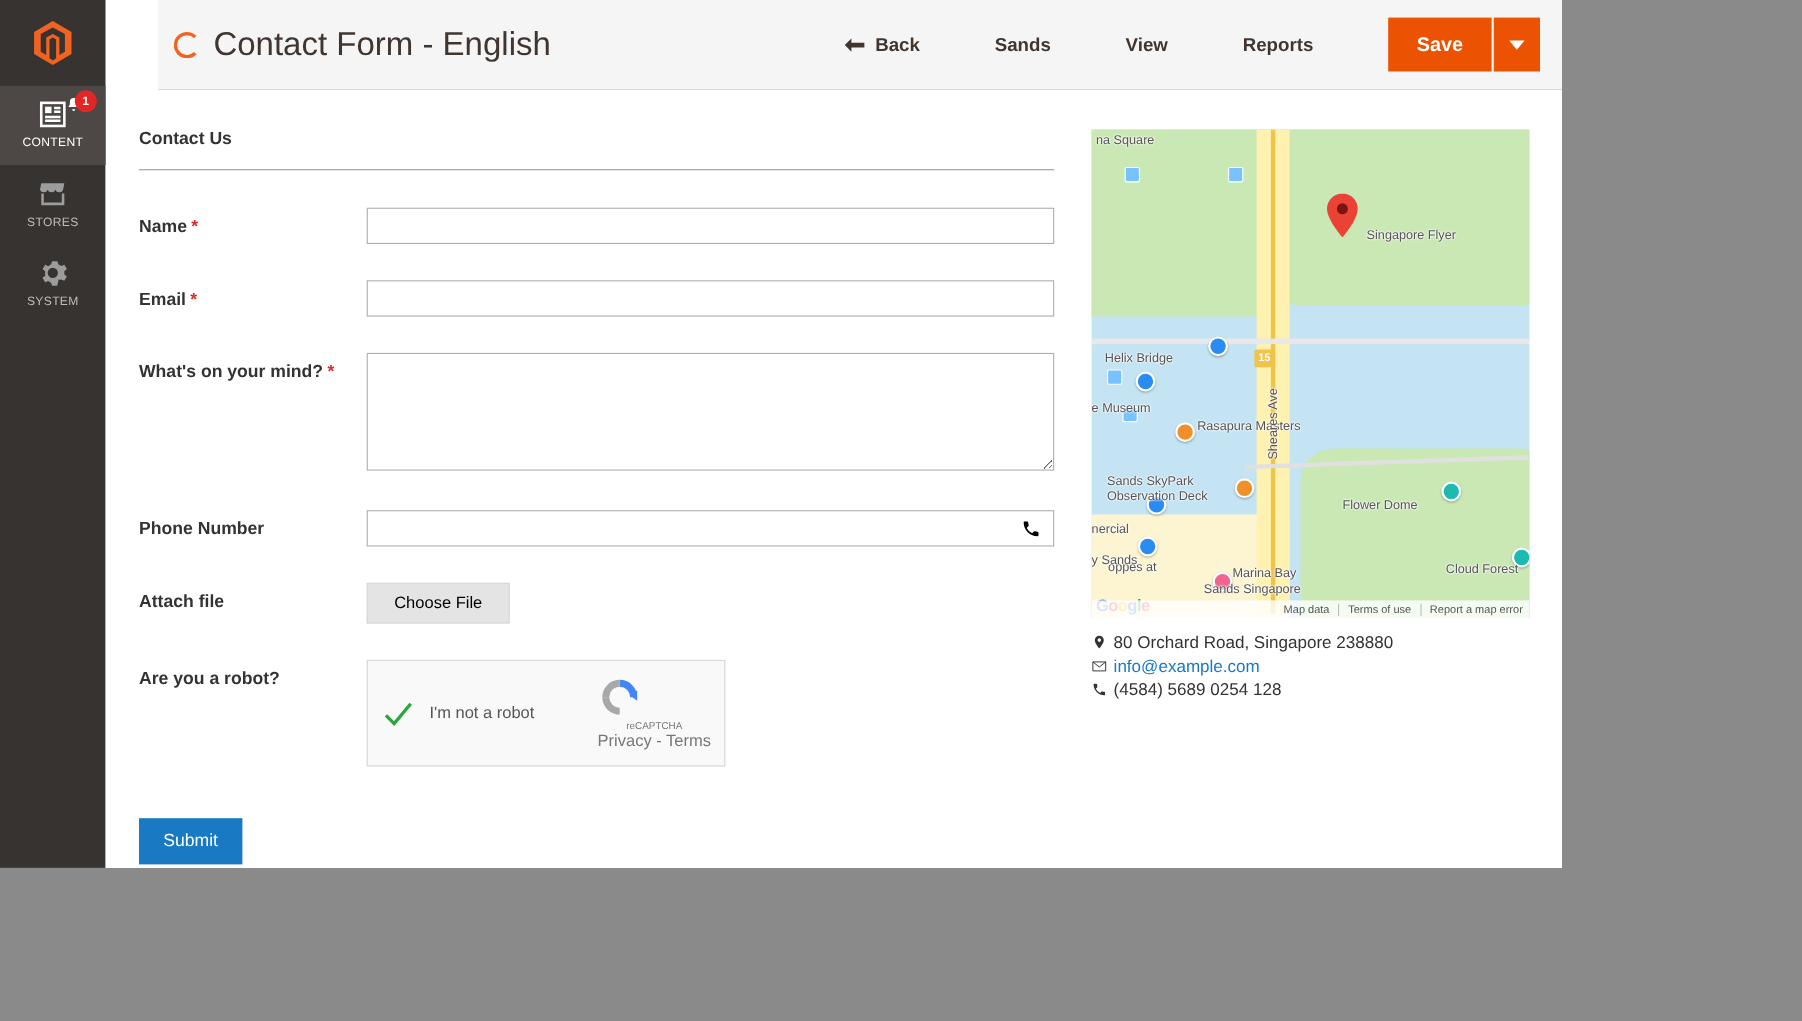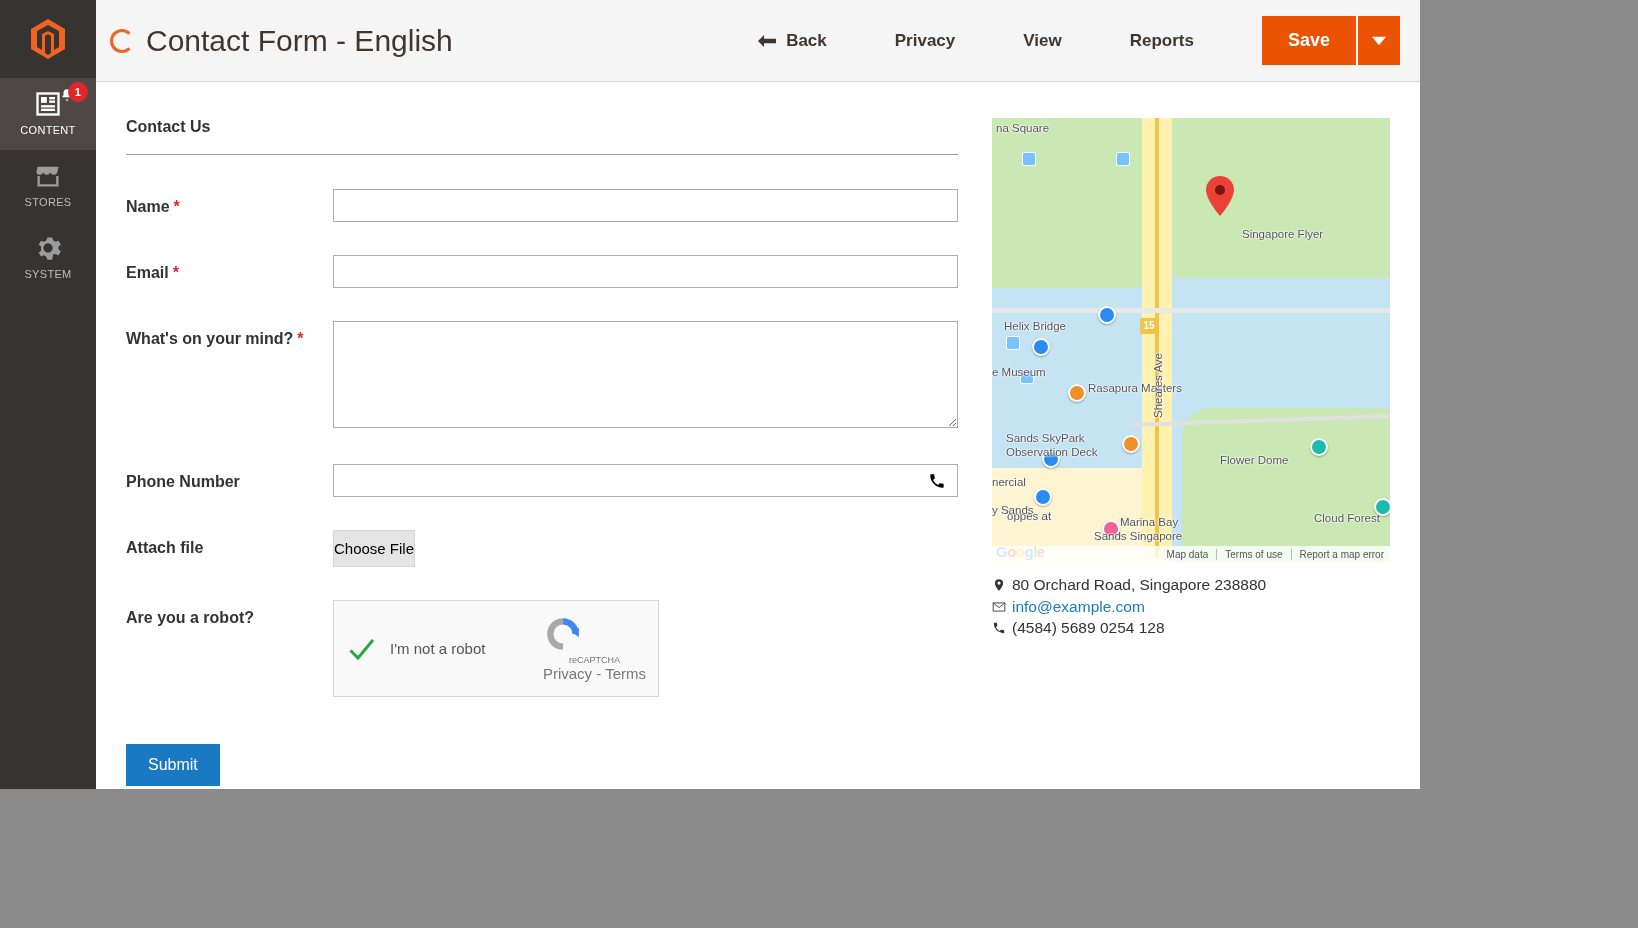--- a/index.html
+++ b/index.html
@@ -83,20 +83,21 @@
     background: #fff;
     overflow: hidden;
   }
   .topbar {
     height: 82px;
     background: #f5f5f5;
     border-bottom: 1px solid #d6d6d6;
     display: flex;
     align-items: center;
     padding: 0 20px 0 14px;
+    margin-left: 48px;
   }
   .spinner {
     width: 24px; height: 24px;
     border: 3px solid #f26322;
     border-right-color: transparent;
     border-radius: 50%;
     margin-right: 12px;
     flex: none;
   }
   .page-title {
@@ -196,21 +197,21 @@
   .ctl textarea { height: 107px; resize: both; }
   .phone-icon {
     position: absolute;
     right: 12px; top: 8px;
     width: 18px; height: 18px;
     fill: #000;
   }
   .file-btn {
     background: #e4e4e4;
     border: 1px solid #d6d6d6;
-    padding: 9px 0;
+    padding: 9px 24px;
     font-size: 15px;
     cursor: pointer;
   }
 
   
   .recaptcha {
     width: 326px;
     border: 1px solid #d6d6d6;
     background: #f9f9f9;
     display: flex;
@@ -358,21 +359,21 @@
         <div class="spinner"></div>
         <h1 class="page-title">Contact Form - English</h1>
         <div class="topbar-spacer"></div>
         <div class="topbar-actions">
           <button class="link-btn">
             <svg class="back-arrow" viewBox="0 0 24 16">
               <path d="M8 0 L0 8 L8 16 L8 11 L24 11 L24 5 L8 5 Z"></path>
             </svg>
             <span>Back</span>
           </button>
-          <button class="link-btn">Privacy</button>
+          <button class="link-btn">Sands</button>
           <button class="link-btn">View</button>
           <button class="link-btn">Reports</button>
           <div class="save-group">
             <button class="save-btn">Save</button>
             <button class="save-dd">
               <svg viewBox="0 0 20 12">
                   <path d="M0 0 L10 12 L20 0 Z"></path>
                 </svg>
             </button>
           </div>
@@ -479,21 +480,21 @@
             <div class="poi blue" style="left:106px; top:188px;"></div>
             <div class="poi orange" style="left:76px;  top:266px;"></div>
             <div class="poi orange" style="left:130px; top:317px;"></div>
             <div class="poi blue" style="left:50px;  top:332px;"></div>
             <div class="poi blue" style="left:42px;  top:370px;"></div>
             <div class="poi pink" style="left:110px; top:402px;"></div>
             <div class="poi teal" style="left:318px; top:320px;"></div>
             <div class="poi teal" style="left:382px; top:380px;"></div>
 
             <span class="map-label" style="left:4px; top:4px;">na Square</span>
-            <span class="map-label" style="left:250px; top:90px;margin-top:20px;">Singapore Flyer</span>
+            <span class="map-label" style="left:250px; top:90px;">Singapore Flyer</span>
             <span class="map-label" style="left:12px; top:202px;">Helix Bridge</span>
             <span class="map-label" style="left:0px;  top:248px;">e Museum</span>
             <span class="map-label" style="left:96px; top:264px;">Rasapura Masters</span>
             <span class="map-label" style="left:14px; top:314px;">Sands SkyPark</span>
             <span class="map-label" style="left:14px; top:328px;">Observation Deck</span>
             <span class="map-label" style="left:0px;  top:358px;">nercial</span>
             <span class="map-label" style="left:0px;  top:392px;margin-left:15px;">oppes at</span>
             <span class="map-label" style="left:0px;  top:386px;">y Sands</span>
             <span class="map-label" style="left:160px; top:300px; transform:rotate(-90deg); transform-origin:left top;">Sheares Ave</span>
             <span class="map-label" style="left:228px; top:336px;">Flower Dome</span>

